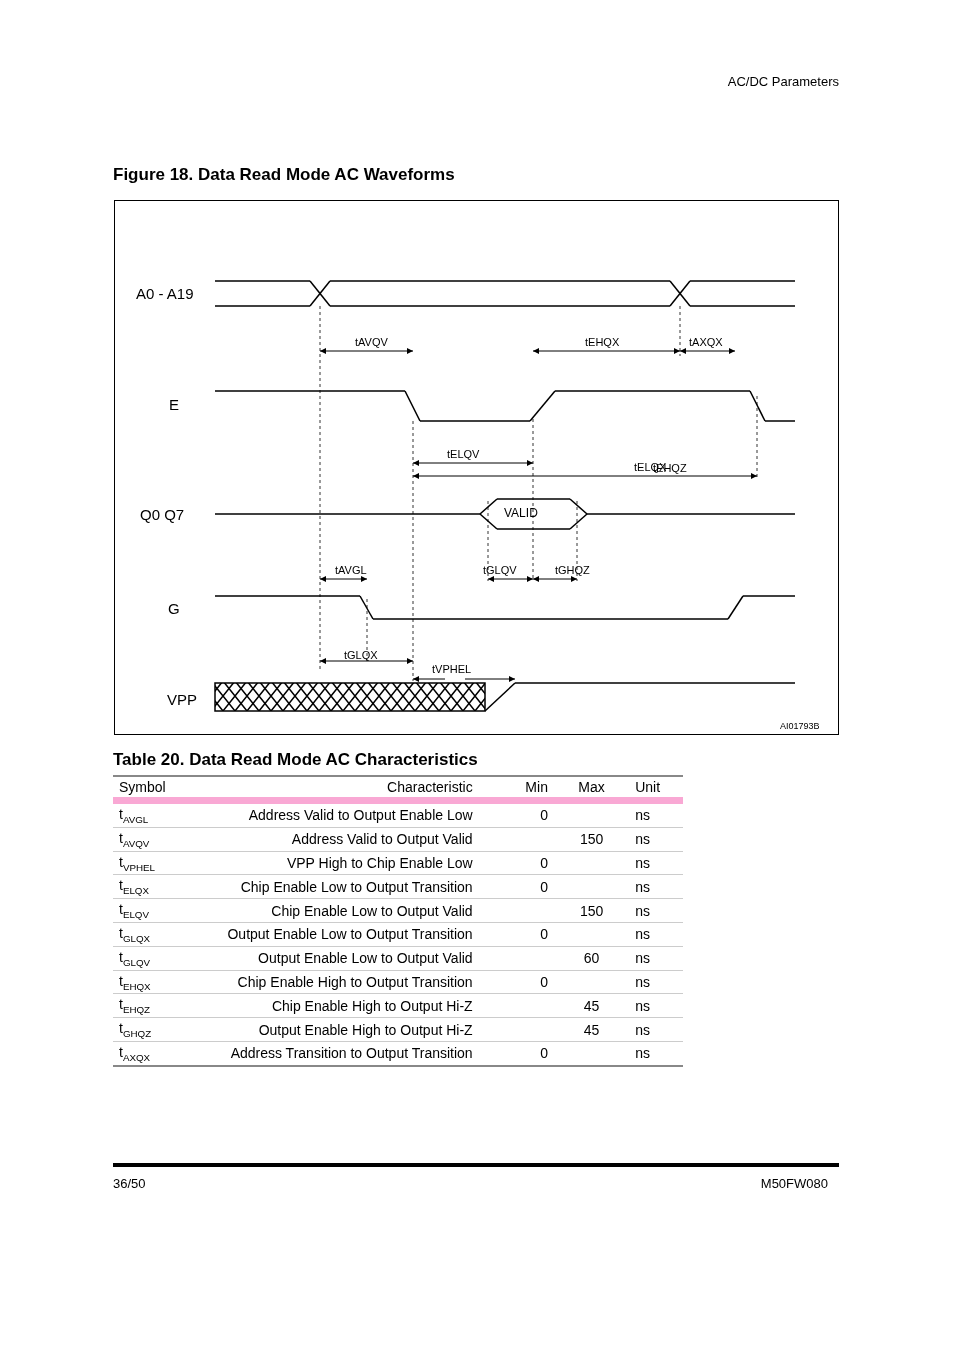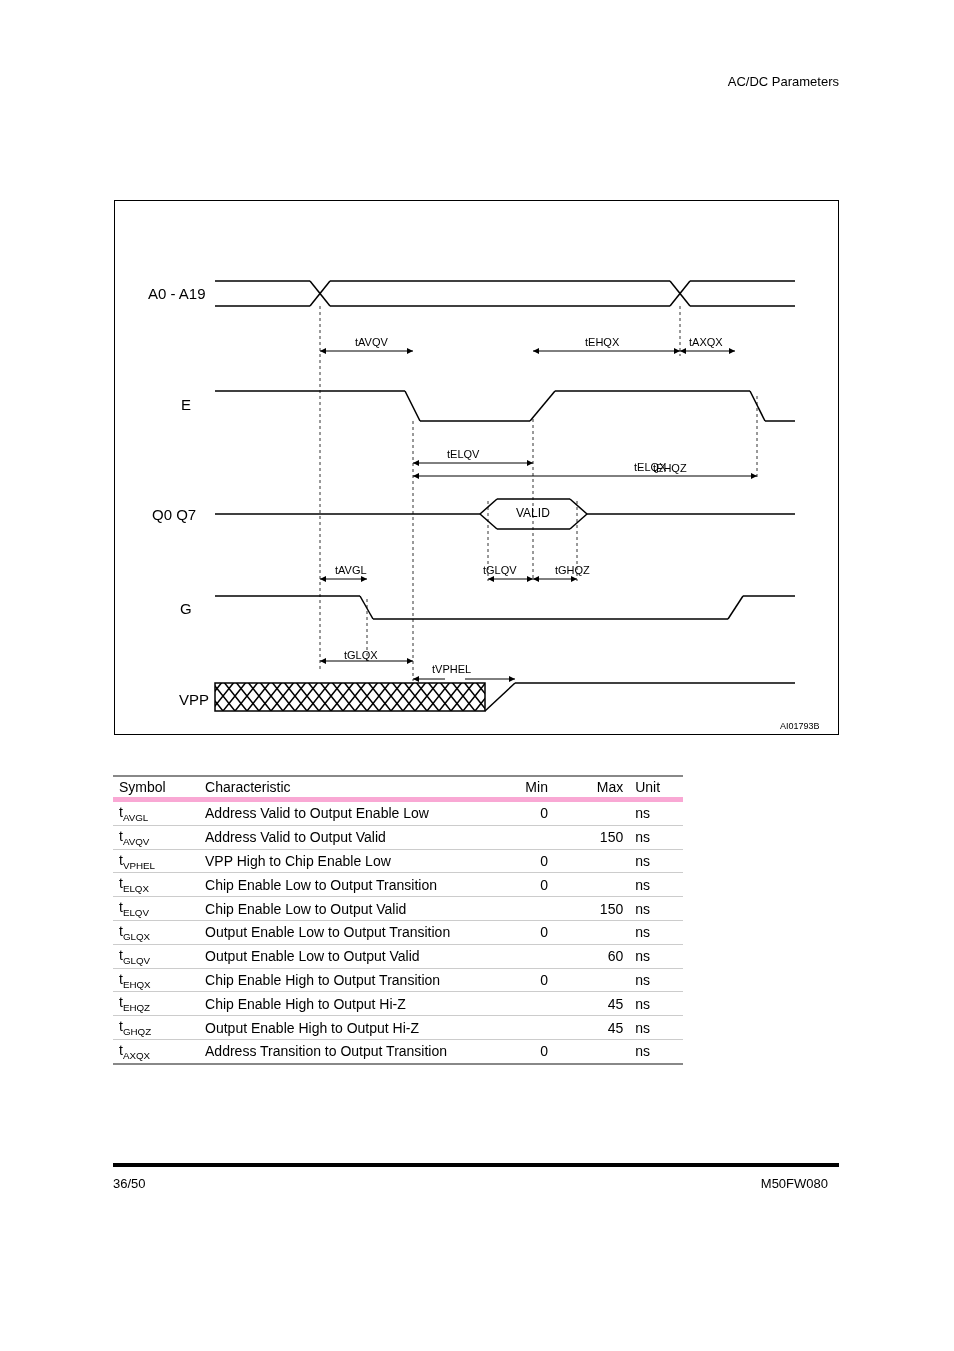--- a/index.html
+++ b/index.html
@@ -3,47 +3,48 @@
 <meta charset="utf-8">
 <style>
   * { box-sizing: border-box; margin: 0; padding: 0; }
   html, body { width: 954px; height: 1351px; background: #fff; font-family: Arial, sans-serif; color: #000; }
   .page { position: relative; width: 954px; height: 1351px; }
   .header-line { position: absolute; left: 113px; top: 74px; width: 726px; font-size: 13px; }
   .header-line .right { float: right; }
   .figure-title { position: absolute; left: 113px; top: 165px; font-weight: bold; font-size: 17px; }
   .diagram-box { position: absolute; left: 114px; top: 200px; width: 725px; height: 535px; border: 1.5px solid #000; }
   .diagram-box svg { position:absolute; left:0; top:0; }
-  .sig-label { position: absolute; font-size: 15px; white-space: nowrap; margin-left: 12px; }
+  .sig-label { position: absolute; font-size: 15px; white-space: nowrap; }
   .tim-label { position: absolute; font-size: 11px; white-space: nowrap; }
   .table-title { position: absolute; left: 113px; top: 750px; font-weight: bold; font-size: 17px; }
   table.timing { position: absolute; left: 113px; top: 775px; width: 570px; border-collapse: collapse; font-size: 14px; }
   table.timing th, table.timing td { padding: 2px 6px; text-align: left; font-weight: normal; }
-  table.timing thead tr { border-top: 2px solid #888; border-bottom: 5px solid #f9a8d4; margin-top: 27px; }
+  table.timing thead tr { border-top: 2px solid #888; border-bottom: 7px solid #f9a8d4; margin-top: 27px; }
   table.timing tbody tr { border-bottom: 1px solid #ccc; }
   table.timing tbody tr:last-child { border-bottom: 2px solid #888; }
   table.timing .col-sym { width: 80px; }
-  table.timing .col-char { width: 260px; }
+  table.timing .col-char { width: 260px; text-align: right; }
   table.timing .col-min { width: 70px; text-align: right; }
-  table.timing .col-max { width: 70px; text-align: right; }
+  table.timing .col-max { width: 70px; text-align: center; }
   table.timing .col-unit { width: 50px; }
   .footer-rule { position: absolute; left: 113px; top: 1163px; width: 726px; height: 4px; background: #000; }
   .footer-left { position: absolute; left: 113px; top: 1176px; font-size: 13px; }
   .footer-right { position: absolute; right: 126px; top: 1176px; font-size: 13px; }
   .sub { font-size: 0.7em; vertical-align: sub; }
 </style>
 </head>
 <body>
 
 <div class="page">
 
   <div class="header-line">
     <span class="right">AC/DC Parameters</span>
   </div>
 
+  <div class="figure-title">Figure 18. Data Read Mode AC Waveforms</div>
 
   <div class="diagram-box">
 
     <span class="sig-label" style="left:21px; top:84px;">A0 - A19</span>
     <span class="sig-label" style="left:54px; top:195px;">E</span>
     <span class="sig-label" style="left:25px; top:305px;">Q0   Q7</span>
     <span class="sig-label" style="left:53px; top:399px;">G</span>
     <span class="sig-label" style="left:52px; top:490px;">VPP</span>
     <span class="sig-label" style="left:389px; top:305px; font-size:12px;">VALID</span>
 
@@ -147,20 +148,21 @@
         <line x1="205" y1="460" x2="298" y2="460" marker-start="url(#ahL)" marker-end="url(#ah)"></line>
 
         <line x1="298" y1="478" x2="330" y2="478" marker-start="url(#ahL)"></line>
         <line x1="350" y1="478" x2="400" y2="478" marker-end="url(#ah)"></line>
       </g>
 
       <text x="665" y="528" font-size="9" fill="#000">AI01793B</text>
     </svg>
   </div>
 
+  <div class="table-title">Table 20. Data Read Mode AC Characteristics</div>
 
   <table class="timing">
     <thead>
       <tr>
         <th class="col-sym">Symbol</th>
         <th class="col-char">Characteristic</th>
         <th class="col-min">Min</th>
         <th class="col-max">Max</th>
         <th class="col-unit">Unit</th>
       </tr>

